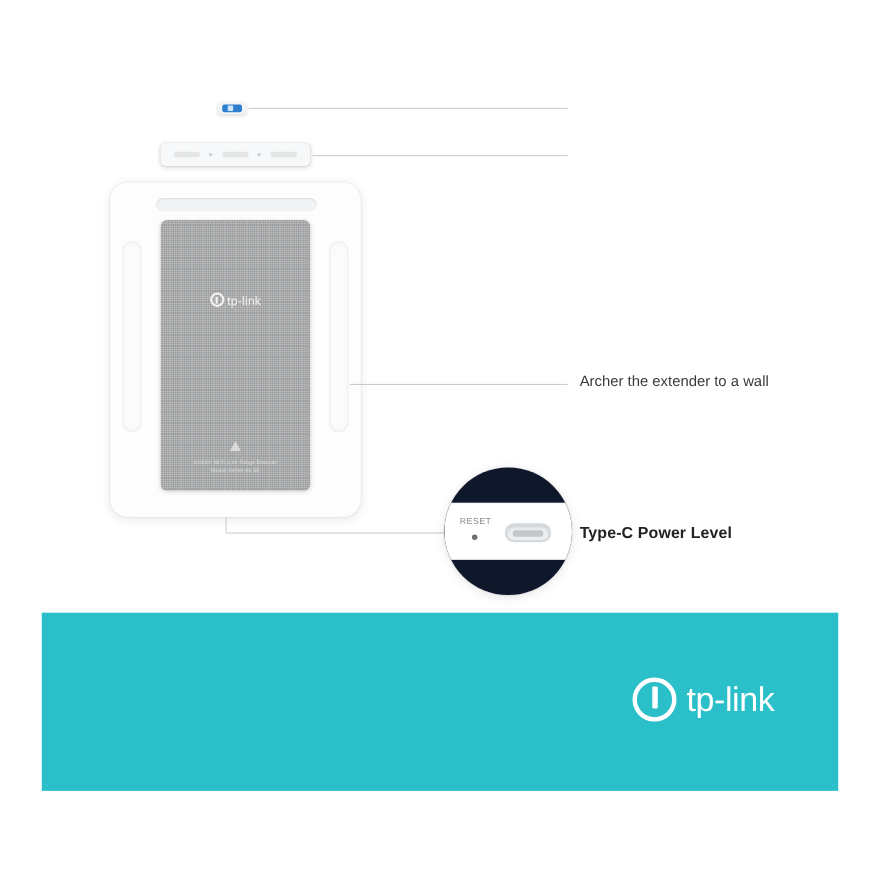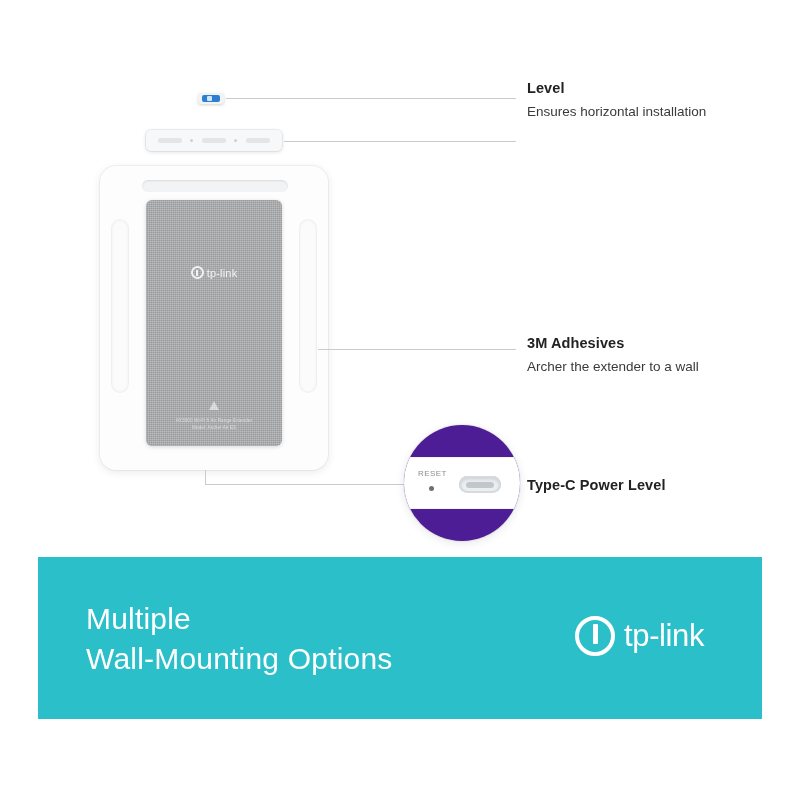--- a/index.html
+++ b/index.html
@@ -212,21 +212,21 @@
   }
 
   
   .port-zoom {
     position: absolute;
     left: 404px;
     top: 425px;
     width: 116px;
     height: 116px;
     border-radius: 50%;
-    background: #4c1d95;
+    background: #0f172a;
     box-shadow: 0 2px 10px rgba(0,0,0,0.10), 0 0 0 1px rgba(0,0,0,0.05);
     overflow: hidden;
   }
   .port-zoom .surface {
     position: absolute;
     left: 0; right: 0;
     top: 32px;
     height: 52px;
     background: #ffffff;
     box-shadow: inset 0 1px 0 rgba(0,0,0,0.05), inset 0 -1px 0 rgba(0,0,0,0.05);
@@ -320,24 +320,20 @@
 </head>
 <body>
 
 <div class="stage">
 
   <div class="level-tool">
     <div class="vial"></div>
     <div class="bubble"></div>
   </div>
   <div class="leader" style="left:226px; top:98px; width:290px;"></div>
-  <div class="callout" style="left:527px; top:79px;">
-    <div class="title">Level</div>
-    <div class="desc">Ensures horizontal installation</div>
-  </div>
 
   <div class="bracket">
     <div class="slot s1"></div>
     <div class="slot s2"></div>
     <div class="slot s3"></div>
     <div class="hole h1"></div>
     <div class="hole h2"></div>
   </div>
   <div class="leader" style="left:284px; top:141px; width:232px;"></div>
 
@@ -352,42 +348,37 @@
       <div class="warn-tri"></div>
       <div class="model-text">
         <div>AX3000 Wi-Fi 6 Air Range Extender</div>
         <div>Model: Archer Air E5</div>
       </div>
     </div>
   </div>
 
   <div class="leader" style="left:318px; top:349px; width:198px;"></div>
   <div class="callout" style="left:527px; top:334px;">
-    <div class="title">3M Adhesives</div>
     <div class="desc">Archer the extender to a wall</div>
   </div>
 
   <div class="leader-v" style="left:205px; top:470px; height:14px;"></div>
   <div class="leader" style="left:205px; top:484px; width:311px;"></div>
 
   <div class="port-zoom">
     <div class="surface"></div>
     <div class="reset-label">RESET</div>
     <div class="reset-hole"></div>
     <div class="usbc"></div>
   </div>
 
   <div class="callout single" style="left:527px; top:476px;">
     <div class="title">Type-C Power Level</div>
   </div>
 
   <div class="banner">
-    <div class="headline">
-      <div>Multiple</div>
-      <div>Wall-Mounting Options</div>
-    </div>
     <div class="brand">
       <span class="logo-mark"></span>
       <span class="logo-text">tp-link</span>
     </div>
   </div>
 
 </div>
 
 </body></html>

